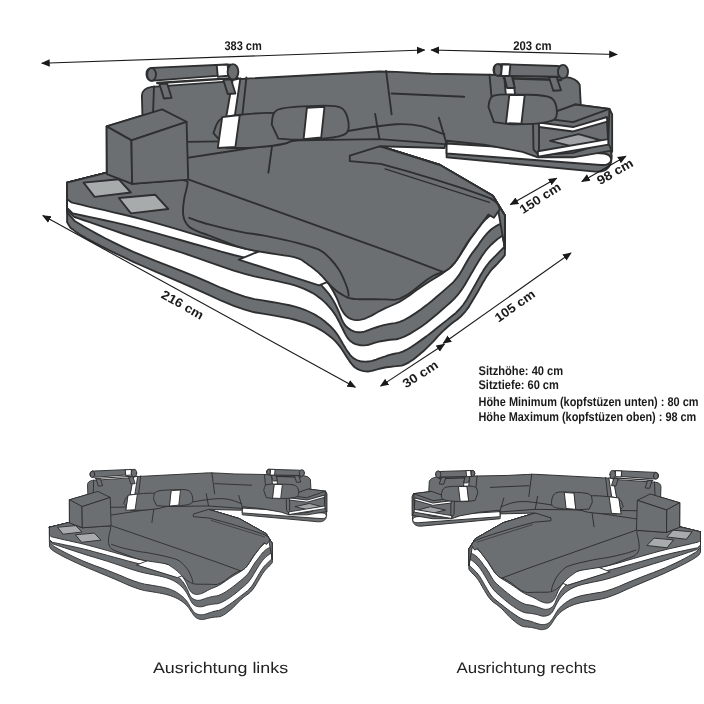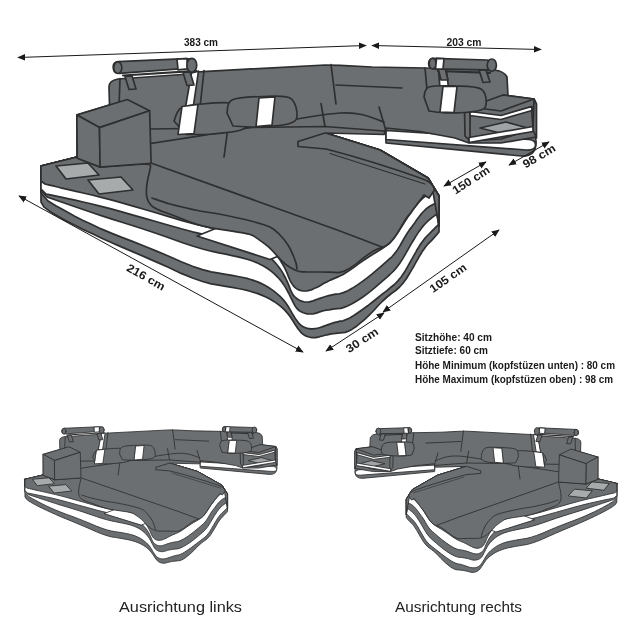--- a/index.html
+++ b/index.html
@@ -1,16 +1,16 @@
 <!DOCTYPE html>
 <html><head>
 <meta charset="utf-8">
 <style>
   html,body{margin:0;padding:0;background:#ffffff;}
-  .page{width:564px;height:640px;position:relative;font-family:"Liberation Sans",sans-serif;}
+  .page{width:564px;height:640px;position:relative;font-family:"Liberation Sans",sans-serif;margin-left:20px;}
   text{font-family:"Liberation Sans",sans-serif;}
 </style>
 </head>
 <body>
 <div class="page">
 <svg width="640" height="640" viewBox="0 0 640 640">
 <defs>
 <g id="sofa">
 <g stroke="#2e2f30" stroke-width="1.7" stroke-linejoin="round" stroke-linecap="round">
 

